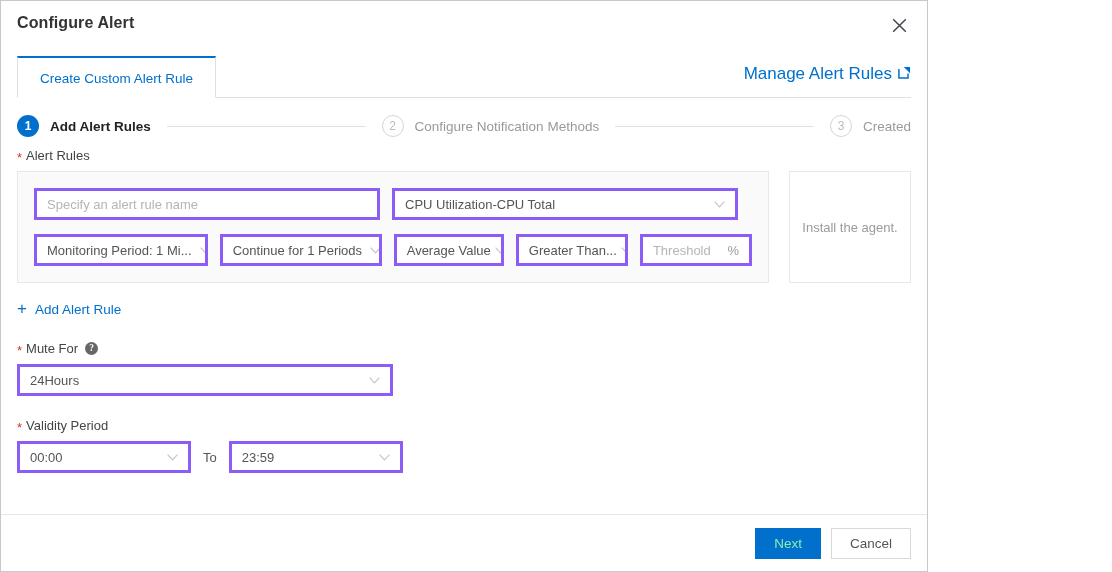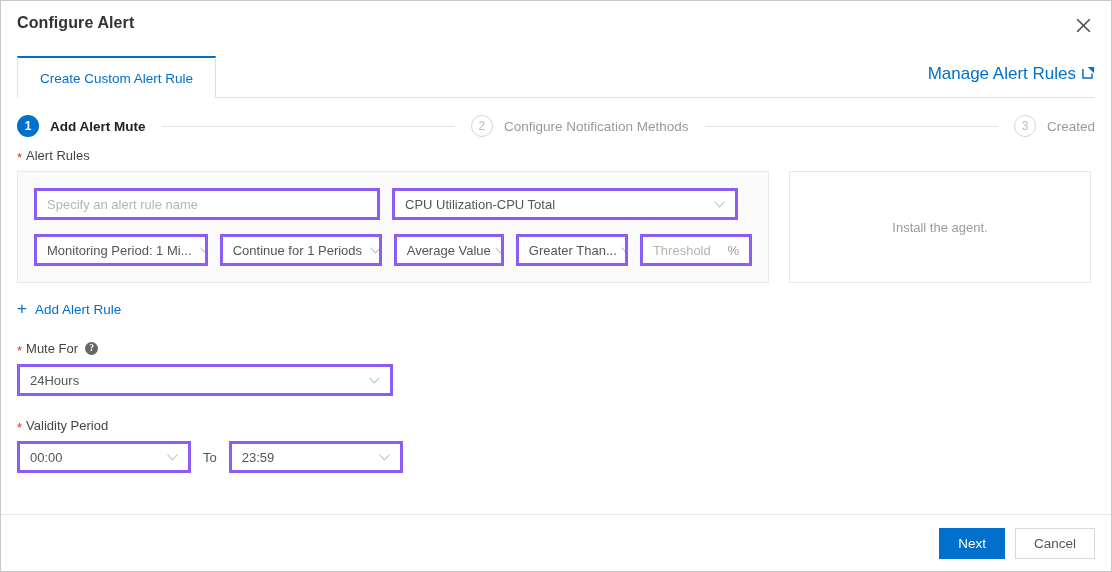--- a/index.html
+++ b/index.html
@@ -9,21 +9,21 @@
   }
   body {
     width: 1112px; height: 572px;
     font-family: "Liberation Sans", sans-serif;
     color: #333333;
     -webkit-font-smoothing: antialiased;
     overflow: hidden;
   }
   .dialog {
     position: relative;
-    width: 1112px; height: 572px;
+    width: 928px; height: 572px;
     background: #ffffff;
     border: 1px solid #c8c8c8;
     display: flex;
     flex-direction: column;
   }
 
   
   .dlg-header {
     position: relative;
     height: 48px;
@@ -266,21 +266,21 @@
     height: 31px;
     min-width: 60px;
     padding: 0 18px;
     font-size: 13.5px;
     display: flex;
     align-items: center;
     justify-content: center;
     cursor: pointer;
     border: 1px solid transparent;
   }
-  .btn-primary { background: #0070cc; color: #ffffff; border-color: #0070cc; }
+  .btn-primary { background: #0070cc; color: #86efac; border-color: #0070cc; }
   .btn-default { background: #ffffff; color: #555555; border-color: #d9d9d9; }
 </style>
 </head>
 <body>
 
 <div class="dialog">
 
   <div class="dlg-header">
     <div class="dlg-title">Configure Alert</div>
     <div class="close-btn">
@@ -304,21 +304,21 @@
           <path d="M5.4 3.2 L1 3.2 L1 7.6" stroke="#0070cc" stroke-width="0" fill="none"></path>
           <path d="M6.2 1 L13 1 L13 7.8 Z" fill="#0070cc"></path>
         </svg>
       </span>
     </div>
   </div>
 
   <div class="steps">
     <div class="step done">
       <div class="step-num">1</div>
-      <div class="step-label">Add Alert Mute</div>
+      <div class="step-label">Add Alert Rules</div>
     </div>
     <div class="step-line"></div>
     <div class="step todo">
       <div class="step-num">2</div>
       <div class="step-label">Configure Notification Methods</div>
     </div>
     <div class="step-line"></div>
     <div class="step todo">
       <div class="step-num">3</div>
       <div class="step-label">Created</div>

